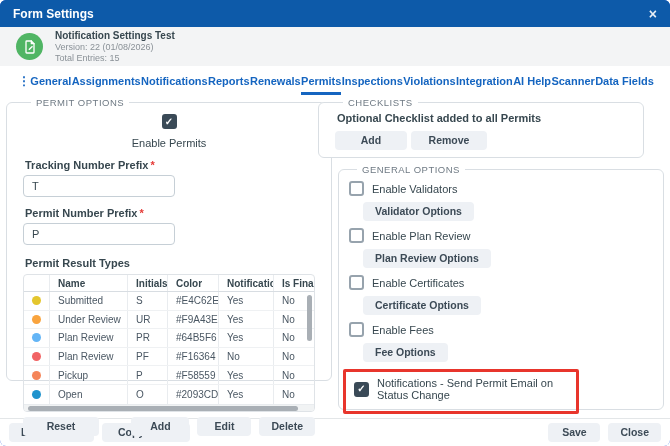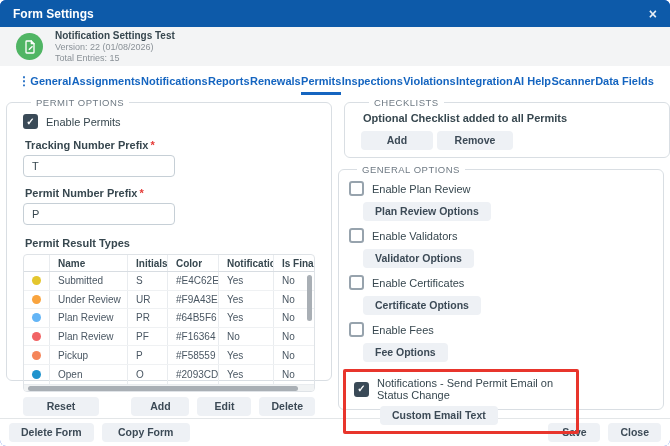--- a/index.html
+++ b/index.html
@@ -49,21 +49,21 @@
   .content { position:relative; flex:1 1 auto; background:#fff; }
   fieldset {
     position:absolute; border:1px solid #D9DEE3; border-radius:6px;
     background:#fff; padding:0 16px;
   }
   legend {
     font-size:9.5px; color:#6F7A84; letter-spacing:.5px;
     padding:0 5px; margin-left:8px; white-space:nowrap;
   }
   #fs-permit   { left:6px;  top:2px;  width:326px; height:284px; }
-  #fs-checklists { left:344px; top:2px; width:326px; height:61px; }
+  #fs-checklists { left:318px; top:2px; width:326px; height:61px; }
   #fs-general  { left:338px; top:69px; width:326px; height:246px; padding:0 10px; }
 
   .cb-row { display:flex; align-items:center; gap:8px; }
   .cbx {
     width:15px; height:15px; border:2px solid #97A3AD; border-radius:3px;
     background:#fff; flex:0 0 15px; display:flex; align-items:center; justify-content:center;
     cursor:pointer;
   }
   .cbx.checked { background:var(--checkbox-dark,#3A4A57); border-color:var(--checkbox-dark,#3A4A57); }
   .cbx.checked::after { content:"\2713"; color:#fff; font-size:10px; font-weight:bold; line-height:1; }
@@ -188,21 +188,21 @@
       <div class="tab">Scanner</div>
 
       <div class="tab">Data Fields</div>
     </div>
 
   <div class="content">
 
     <fieldset id="fs-permit">
       <legend>PERMIT OPTIONS</legend>
 
-      <div class="cb-row" style="margin-top:6px;">
+      <div class="cb-row" style="margin-top:6px;flex-direction:column;">
         <span class="cbx checked"></span>
         <span class="cb-label">Enable Permits</span>
       </div>
 
       <div class="fld-label">
         <span>Tracking Number Prefix</span><span class="req">*</span>
       </div>
       <input class="txt-input" type="text" value="T" style="">
 
       <div class="fld-label">
@@ -318,31 +318,31 @@
       </div>
     </fieldset>
 
     <fieldset id="fs-general">
       <legend>GENERAL OPTIONS</legend>
       <div class="opt-list">
 
           <div class="opt-group">
             <div class="cb-row">
               <span class="cbx"></span>
+              <span class="cb-label">Enable Validators</span>
+            </div>
+            <button class="btn">Validator Options</button>
+          </div>
+
+          <div class="opt-group">
+            <div class="cb-row">
+              <span class="cbx"></span>
               <span class="cb-label">Enable Plan Review</span>
             </div>
             <button class="btn">Plan Review Options</button>
-          </div>
-
-          <div class="opt-group">
-            <div class="cb-row">
-              <span class="cbx"></span>
-              <span class="cb-label">Enable Validators</span>
-            </div>
-            <button class="btn">Validator Options</button>
           </div>
 
           <div class="opt-group">
             <div class="cb-row">
               <span class="cbx"></span>
               <span class="cb-label">Enable Certificates</span>
             </div>
             <button class="btn">Certificate Options</button>
           </div>
 
@@ -352,21 +352,20 @@
               <span class="cb-label">Enable Fees</span>
             </div>
             <button class="btn">Fee Options</button>
           </div>
 
           <div class="opt-group highlighted">
             <div class="cb-row">
               <span class="cbx checked"></span>
               <span class="cb-label">Notifications - Send Permit Email on Status Change</span>
             </div>
-            <button class="btn">Custom Email Text</button>
           </div>
         </div>
     </fieldset>
 
   </div>
 
   <div class="footer">
     <button class="btn w-delform">Delete Form</button>
     <button class="btn w-copyform">Copy Form</button>
     <div class="spacer"></div>

